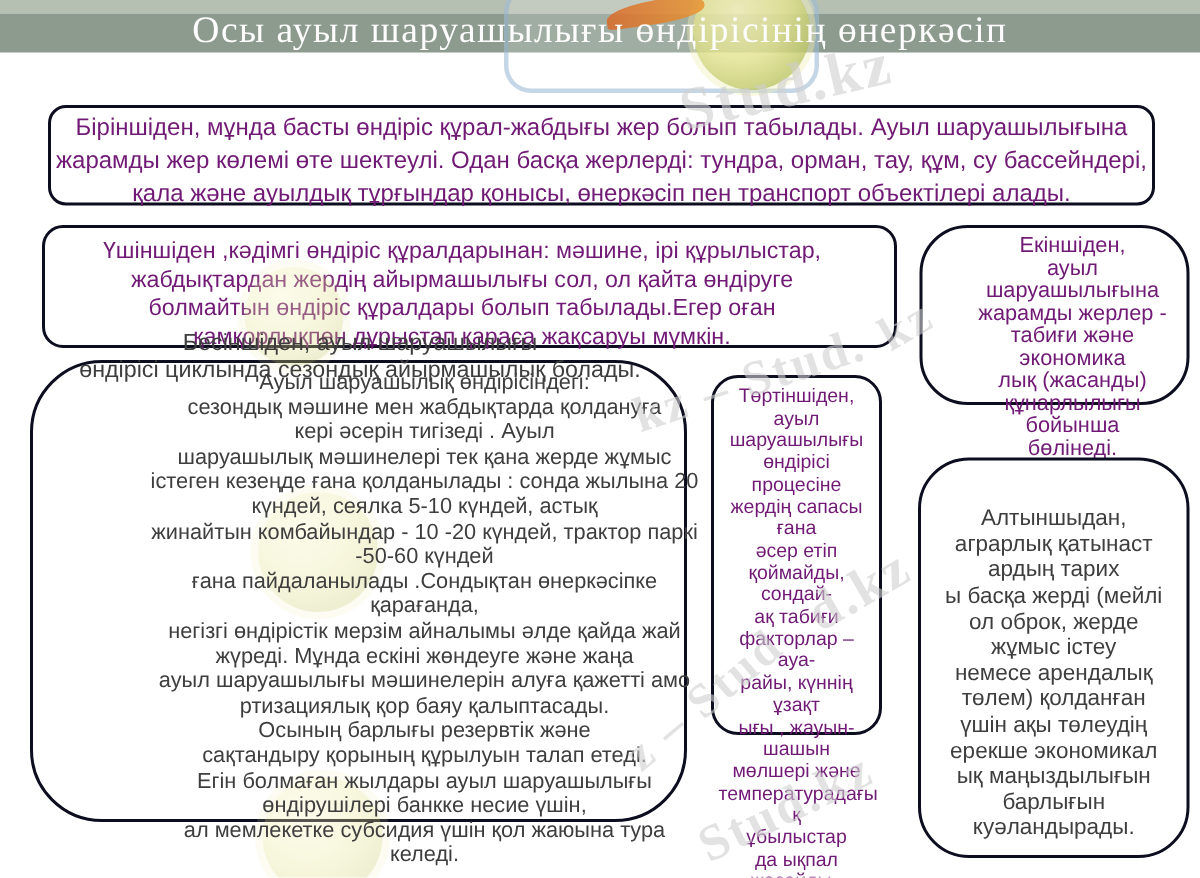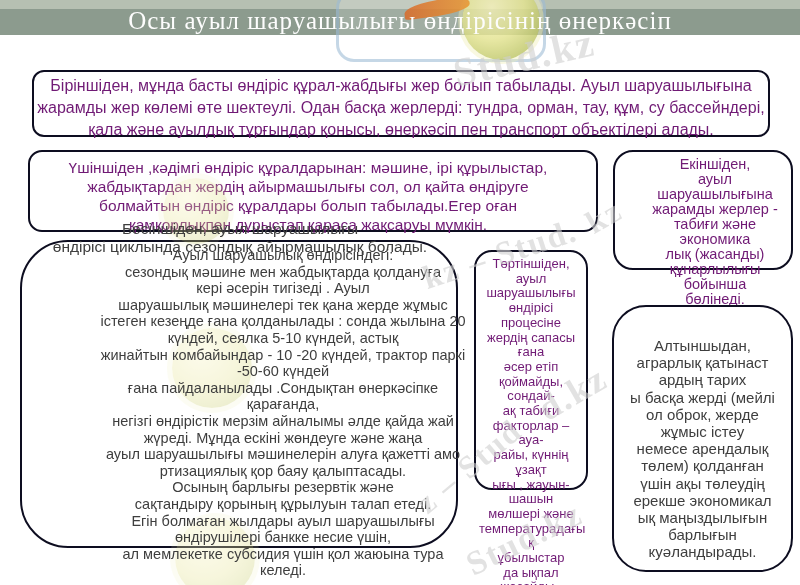--- a/index.html
+++ b/index.html
@@ -41,21 +41,21 @@
   .wm-t6{left:586px;top:198px;font-size:32px;transform:rotate(-30deg);}
   
   .box{position:absolute;background:#ffffff;border:2px solid #0d0d20;box-sizing:border-box;z-index:1;}
   .serif-text{font-family:Liberation Sans, sans-serif;color:#701a75;}
   .sans-text{font-family:"Liberation Sans",sans-serif;color:#3e3e3e;}
   .centered{text-align:center;white-space:pre-line;}
   .box-first{left:32px;top:70px;width:738px;height:67px;border-radius:12px;}
   .box-first .txt{padding-top:3px;font-size:16px;line-height:22px;}
   .box-third{left:28px;top:150px;width:570px;height:82px;border-radius:14px;}
   .box-third .txt{padding:6px 24px 0 14px;font-size:15.5px;line-height:19px;}
-  .box-second{left:613px;top:150px;width:180px;height:120px;border-radius:20px;padding-left:24px;}
+  .box-second{left:613px;top:150px;width:180px;height:120px;border-radius:32px;padding-left:24px;}
   .box-second .txt{padding:5px 2px 0 2px;font-size:14.5px;line-height:15px;}
   .block-fifth{position:absolute;left:30px;top:220px;width:420px;z-index:4;
     font-size:15.5px;line-height:17.5px;}
   .box-big{left:20px;top:240px;width:438px;height:308px;border-radius:48px;}
   .block-big-text{position:absolute;left:22px;top:247px;width:434px;z-index:4;
     font-size:14.5px;line-height:16.6px;padding-left:44px;}
   .box-fourth{left:474px;top:250px;width:114px;height:240px;border-radius:18px;}
   .box-fourth .txt{padding:5px 3px 0 3px;font-size:13px;line-height:14.7px;}
   .box-sixth{left:612px;top:305px;width:181px;height:267px;border-radius:34px;}
   .box-sixth .txt{padding:30px 4px 0 4px;font-size:15px;line-height:17.2px;}

